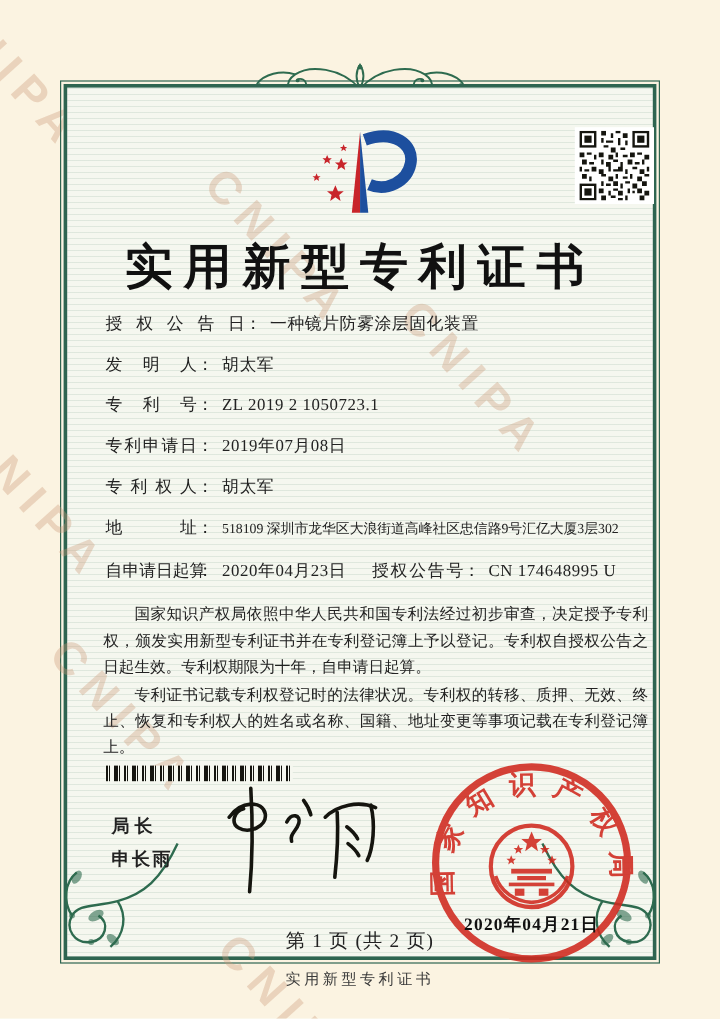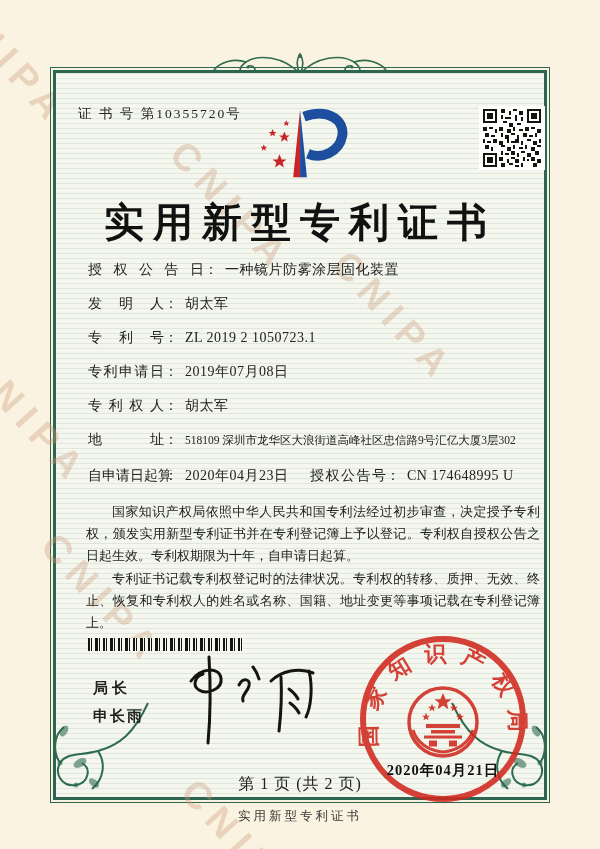--- a/index.html
+++ b/index.html
@@ -126,21 +126,20 @@
         <g fill="rgba(46,107,79,0.6)">
           <ellipse cx="30" cy="64" rx="7" ry="4" transform="rotate(-30 30 64)"></ellipse>
           <ellipse cx="44" cy="84" rx="6" ry="3.5" transform="rotate(40 44 84)"></ellipse>
           <ellipse cx="14" cy="32" rx="6" ry="3.5" transform="rotate(-60 14 32)"></ellipse>
           <circle cx="26" cy="86" r="2.5"></circle>
             <circle cx="10" cy="64" r="2.5"></circle>
         </g>
       </svg>
     </div>
 
-    <div class="abs cert-no">证 书 号 第10355720号</div>
 
     <div class="abs" style="left:198px;top:34px;">
       <svg width="98" height="76" viewBox="0 0 100 76">
         <defs>
           <path id="lstar" d="M0,-6 L1.76,-1.85 L5.71,-1.85 L2.6,0.7 L3.53,4.85 L0,2.3 L-3.53,4.85 L-2.6,0.7 L-5.71,-1.85 L-1.76,-1.85 Z"></path>
         </defs>
         <polygon points="47,2 40,71 47,71" fill="#c8242a"></polygon>
         <polygon points="47,2 47,71 54,71" fill="#1d4f9e"></polygon>
         <path d="M51,9 C76,0 93,13 90,29 C87,45 69,53 55,47" fill="none" stroke="#1d4f9e" stroke-width="10"></path>
         <g fill="#c8242a">

